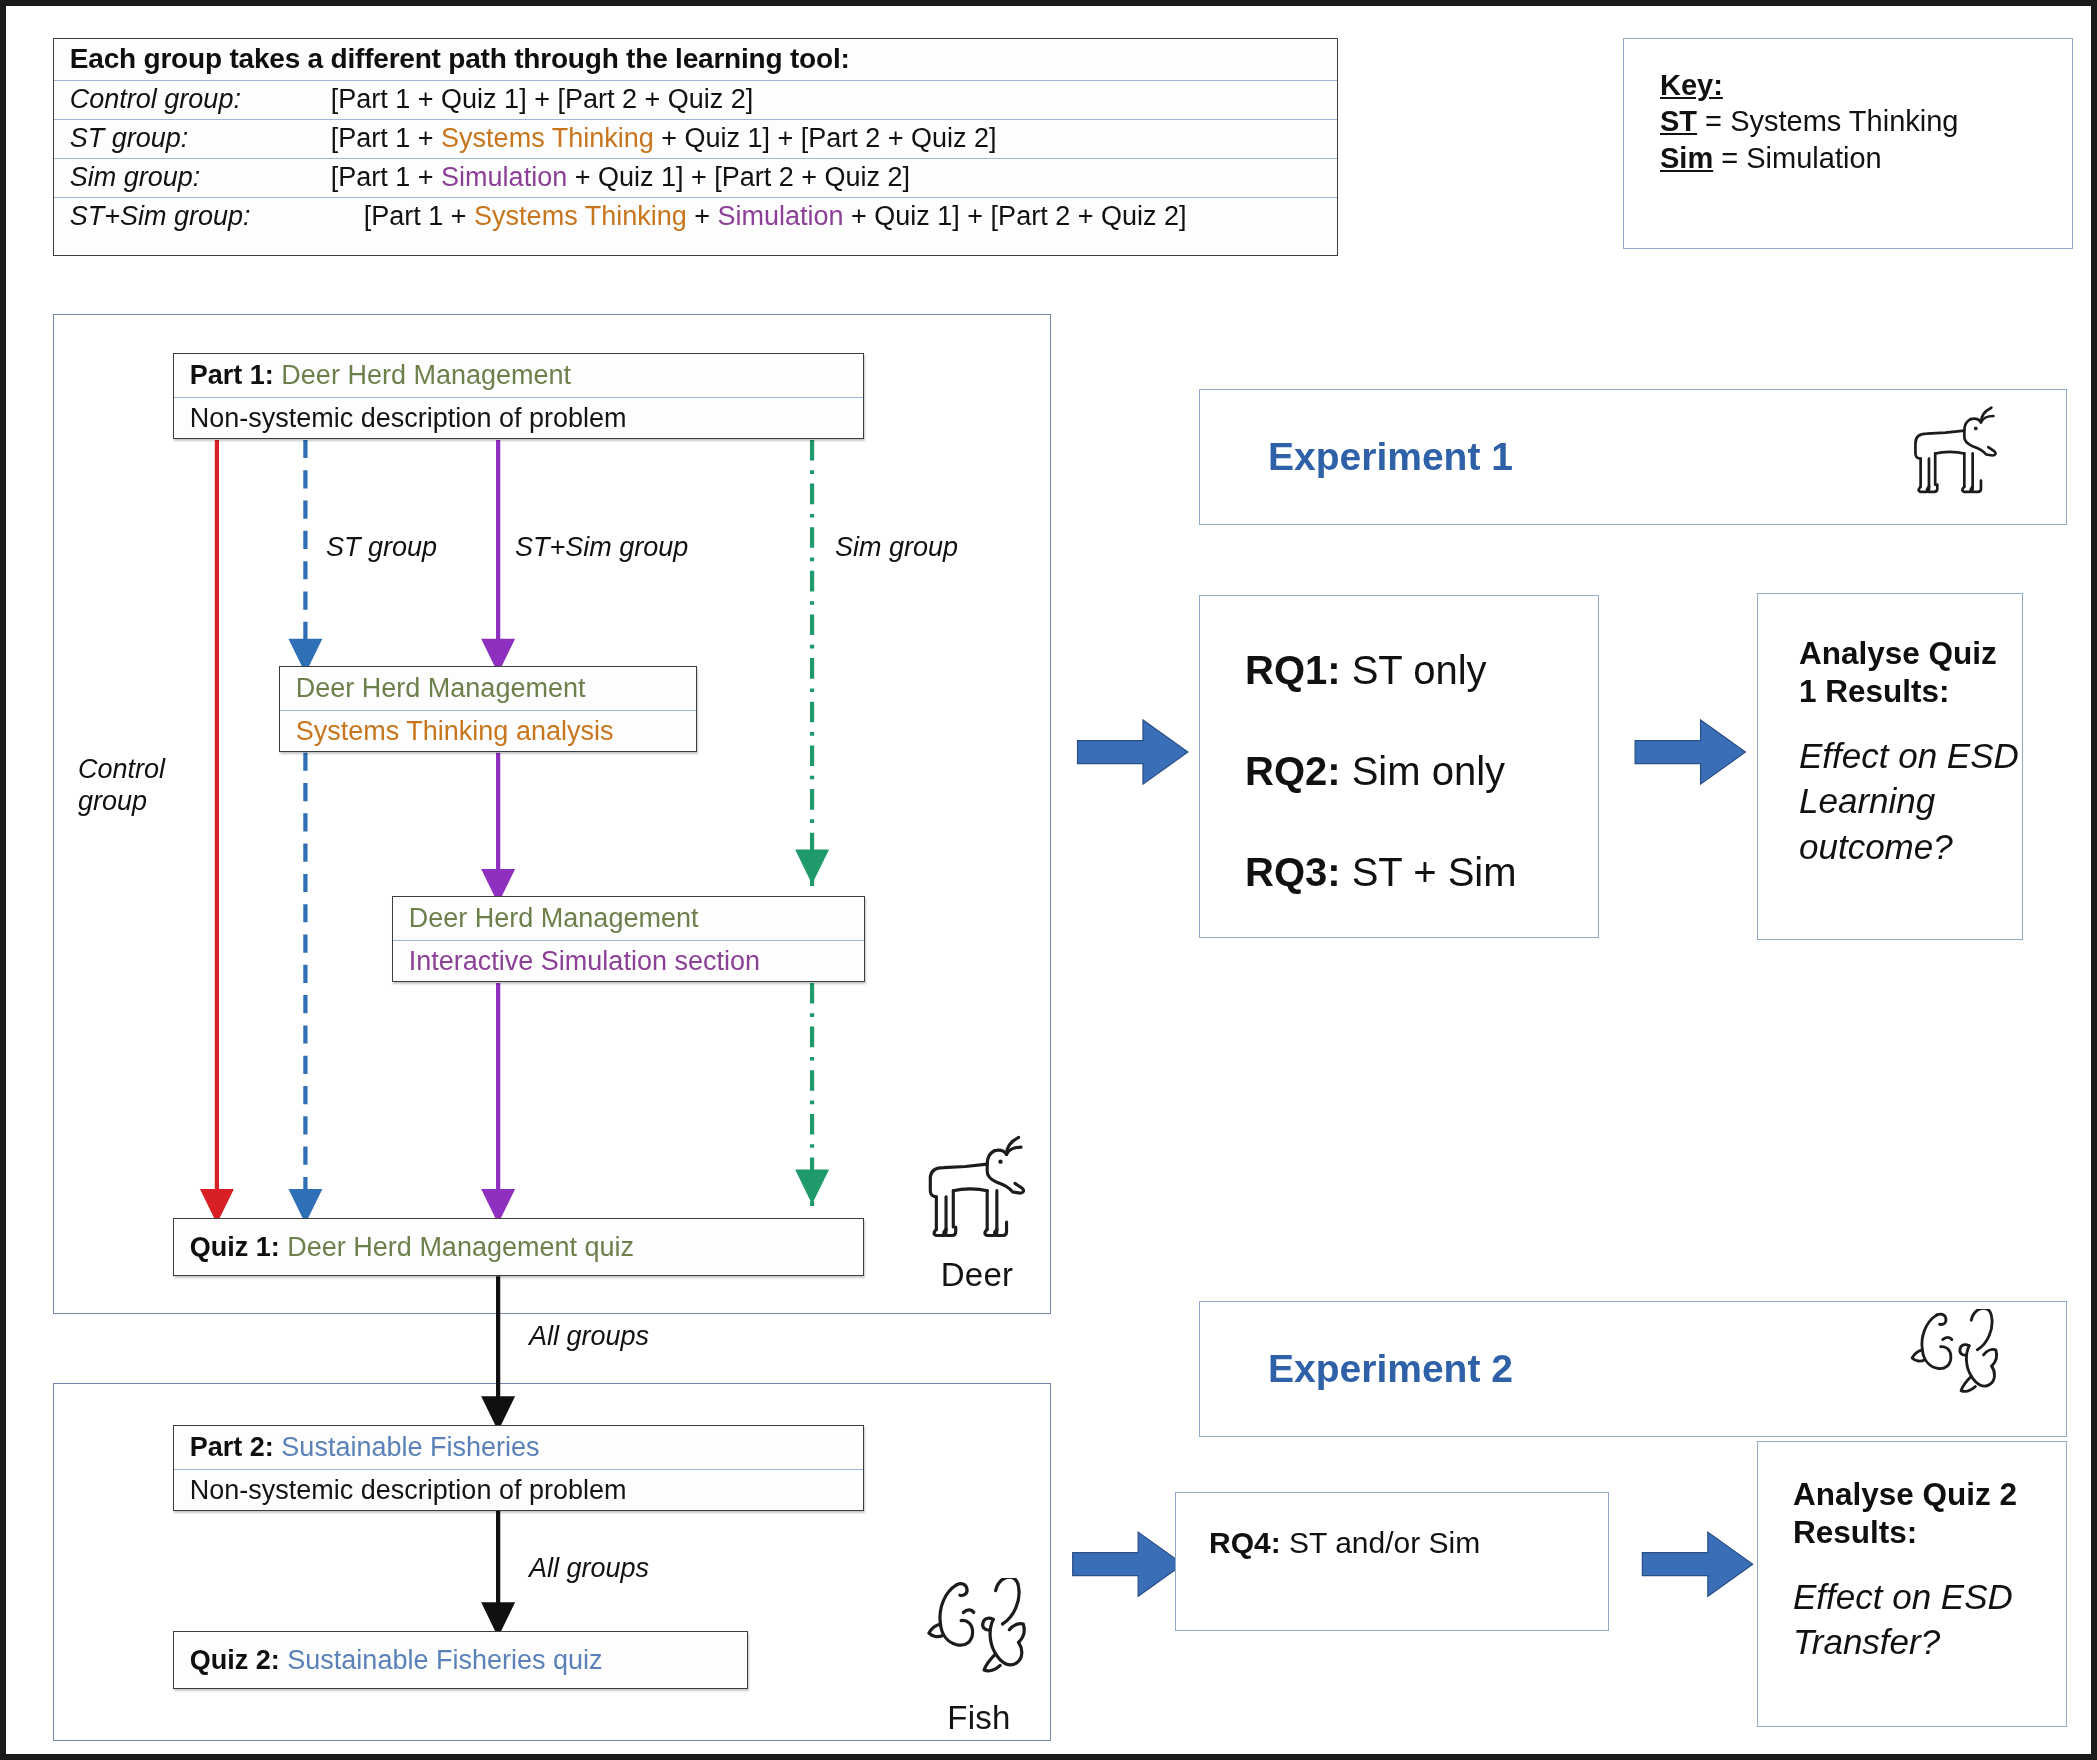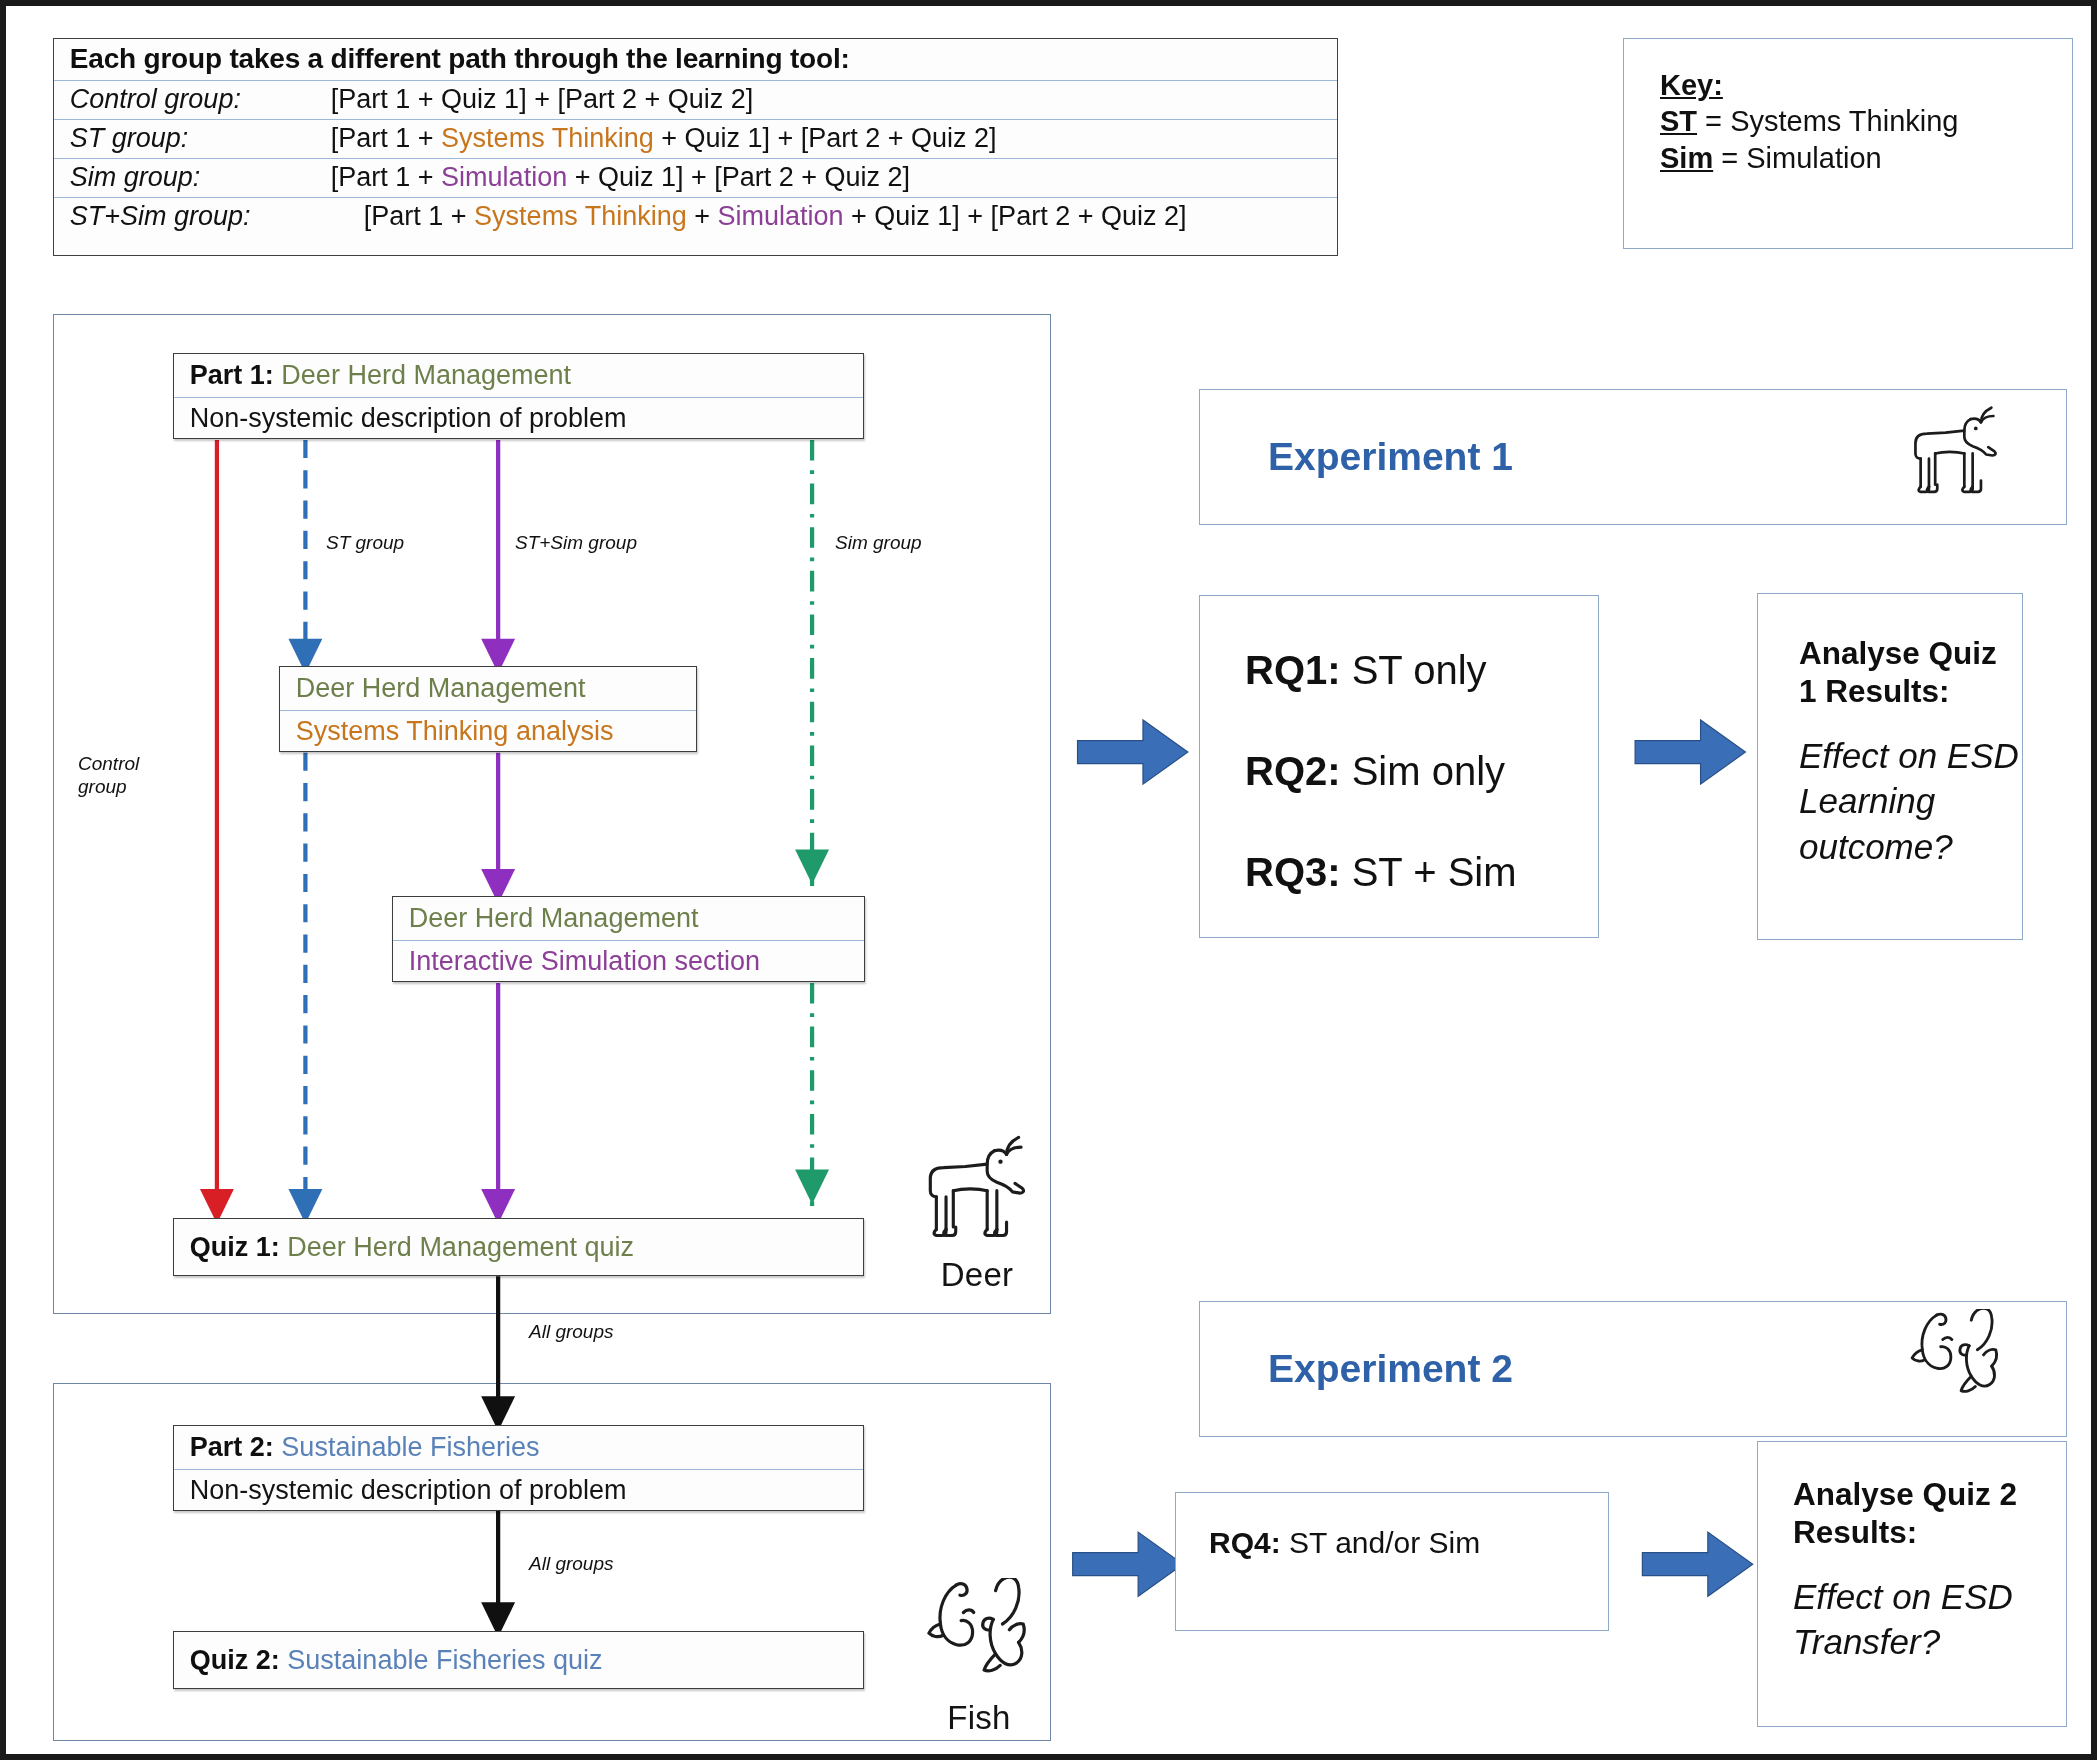--- a/index.html
+++ b/index.html
@@ -131,32 +131,32 @@
   #box-st .nb-bot { height: 41px; }
 
   #box-sim     { left: 386px; top: 890px; width: 473px; height: 86px; }
   #box-sim .nb-top { height: 43px; }
   #box-sim .nb-bot { height: 41px; }
 
   #box-quiz1   { left: 167px; top: 1212px; width: 691px; height: 58px; }
   #box-part2   { left: 167px; top: 1419px; width: 691px; height: 86px; }
   #box-part2 .nb-top { height: 43px; }
   #box-part2 .nb-bot { height: 41px; }
-  #box-quiz2   { left: 167px; top: 1625px; width: 691px; height: 58px; }
+  #box-quiz2   { left: 167px; top: 1625px; width: 575px; height: 58px; }
 
   
   #arrows {
     left: 0; top: 0; width: 2097px; height: 1760px;
     pointer-events: none;
   }
 
   
   .edge-label {
     font-style: italic;
-    font-size: 19px;
+    font-size: 27px;
     color: #111111;
     white-space: nowrap;
   }
   #lbl-control { left: 72px; top: 747px; text-align: left; width: 133px; line-height: 1.2; }
   #lbl-st      { left: 320px; top: 526px; }
   #lbl-stsim   { left: 509px; top: 526px; }
   #lbl-sim     { left: 829px; top: 526px; }
   #lbl-allg1   { left: 523px; top: 1315px; }
   #lbl-allg2   { left: 523px; top: 1547px; }
 

